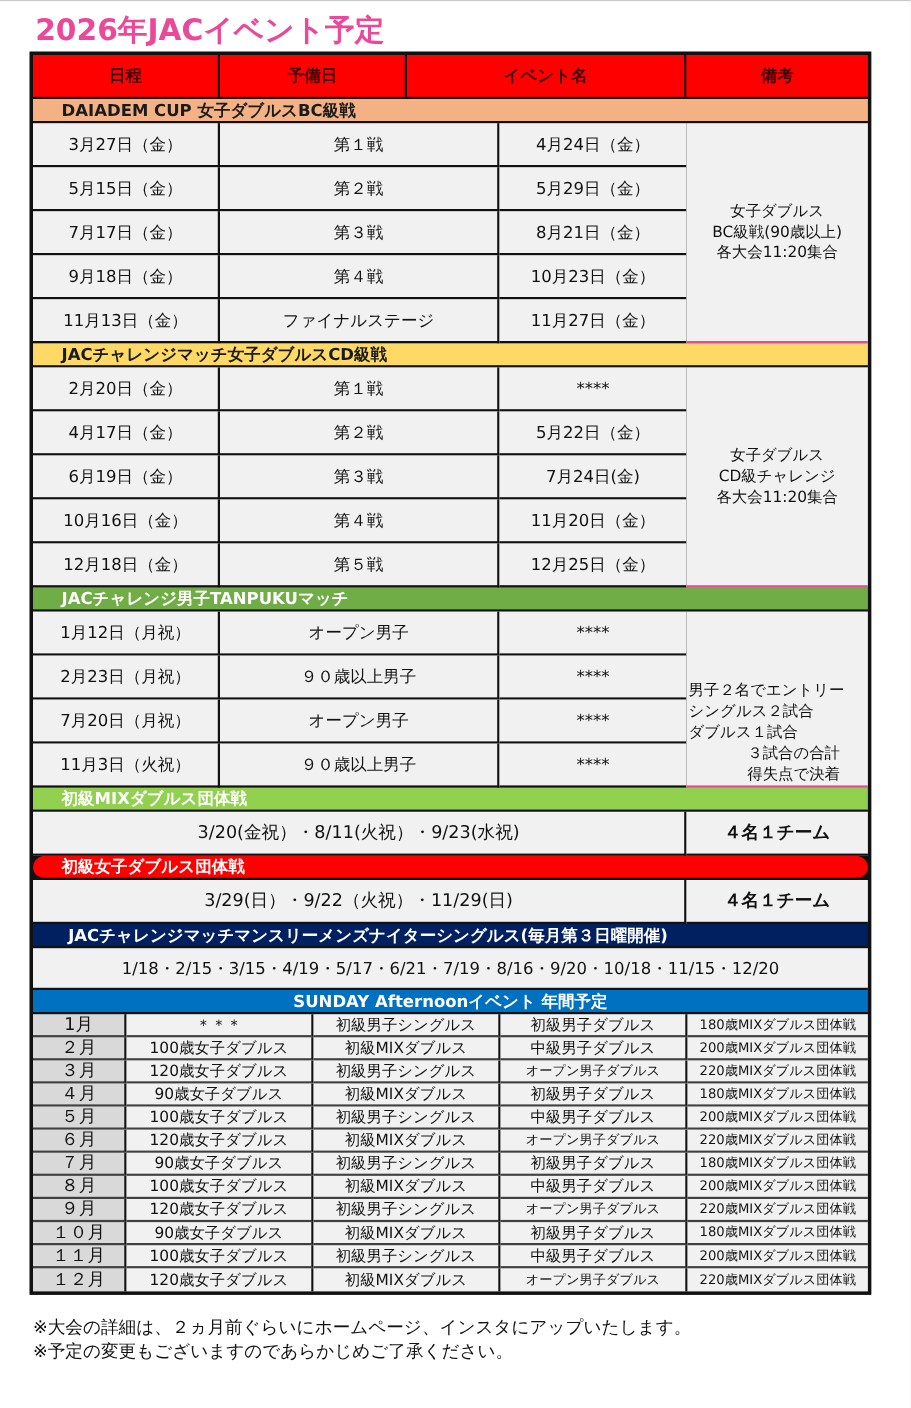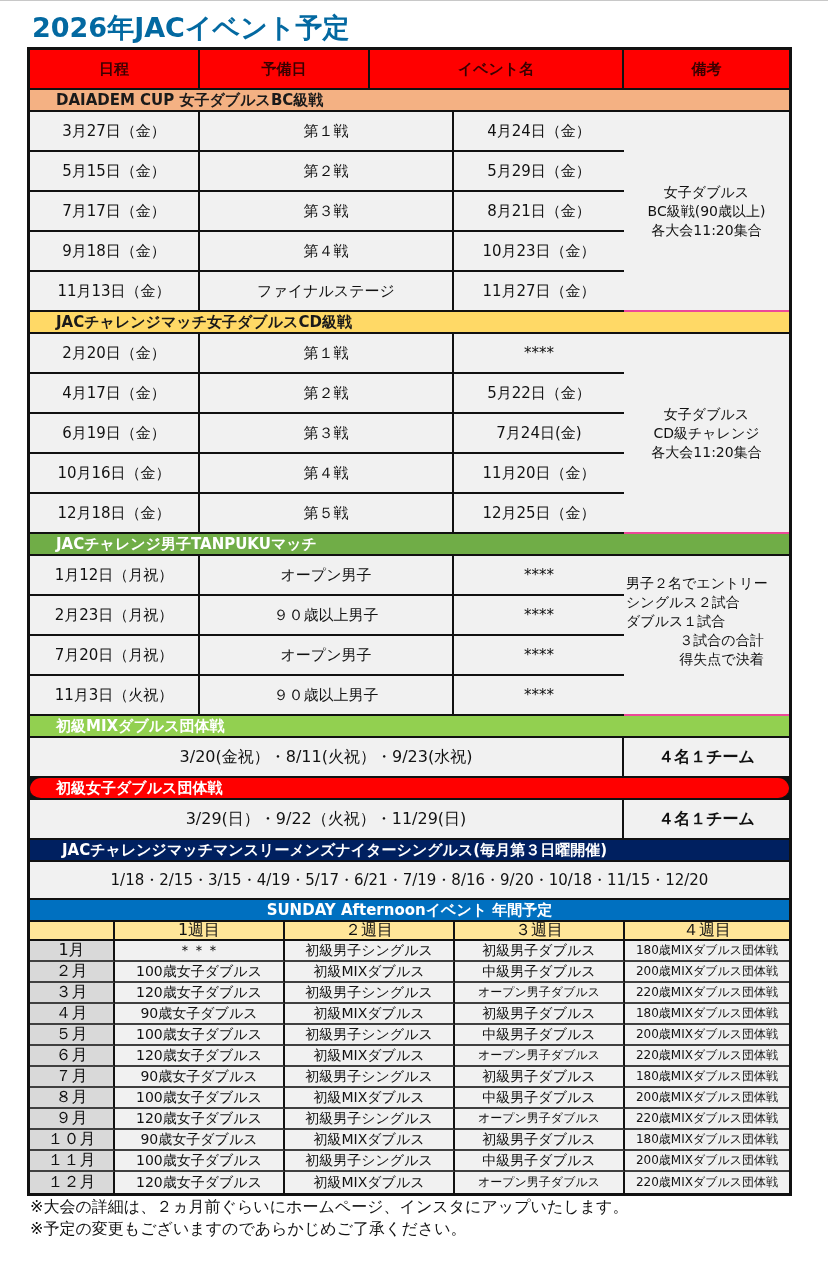--- a/index.html
+++ b/index.html
@@ -1,19 +1,19 @@
 <!DOCTYPE html>
 <html><head>
 <meta charset="utf-8">
 <style>
   * { box-sizing: border-box; margin: 0; padding: 0; }
   html, body { width: 828px; height: 1280px; background: #ffffff; overflow: hidden; }
   body { font-family: "DejaVu Sans", "Liberation Sans", sans-serif; color: #111; position: relative; }
   .topline { position: absolute; left: 0; top: 0; width: 828px; height: 1px; background: #c8c8c8; }
-  .title { position: absolute; left: 32px; top: 10px; font-size: 27px; font-weight: bold; letter-spacing: 0px; color: #0369a1; line-height: 36px; }
+  .title { position: absolute; left: 32px; top: 10px; font-size: 27px; font-weight: bold; letter-spacing: 0px; color: #ec4899; line-height: 36px; }
   .sheet { position: absolute; left: 27px; top: 47px; width: 765px; border: 3px solid #111; background: #111; }
   .row { display: flex; width: 100%; }
   .cell { display: flex; align-items: center; justify-content: center; background: #f1f1f1; border-right: 2px solid #111; border-bottom: 2px solid #111; font-size: 15px; white-space: nowrap; }
   .cell:last-child { border-right: none; }
   .c1 { width: 170px; } .c2 { width: 254px; } .c3 { width: 170px; } .c4 { width: 165px; }
   .hdr .cell { background: #ff0000; height: 40px; font-weight: bold; color: #3a0000; font-size: 15px; }
   .sec { height: 22px; display: flex; align-items: center; padding-left: 26px; font-weight: bold; font-size: 15px; border-bottom: 2px solid #111; }
   .sec-a { background: #f4b183; color: #1a1a1a; }
   .sec-b { background: #ffd966; color: #1a1a1a; }
   .sec-c { background: #70ad47; color: #ffffff; }
@@ -146,21 +146,21 @@
         <div class="cell c1">7月20日（月祝）</div>
         <div class="cell c2">オープン男子</div>
         <div class="cell c3">****</div>
       </div>
       <div class="row">
         <div class="cell c1">11月3日（火祝）</div>
         <div class="cell c2">９０歳以上男子</div>
         <div class="cell c3">****</div>
       </div>
     </div>
-    <div class="note left" style="height:160px; width:165px; justify-content:flex-start; padding-top:18px;">
+    <div class="note left" style="height:160px; width:165px; justify-content:flex-end; padding-top:18px;">
       <div>男子２名でエントリー</div>
       <div>シングルス２試合</div>
       <div>ダブルス１試合</div>
       <div class="ctr">３試合の合計</div>
       <div class="ctr">得失点で決着</div>
     </div>
   </div>
 
   <div class="sec sec-d">初級MIXダブルス団体戦</div>
   <div class="row team-row">
@@ -173,27 +173,20 @@
     <div class="cell wide">3/29(日）・9/22（火祝）・11/29(日)</div>
     <div class="cell c4">４名１チーム</div>
   </div>
 
   <div class="sec sec-f">JACチャレンジマッチマンスリーメンズナイターシングルス(毎月第３日曜開催)</div>
   <div class="row nite-row">
     <div class="cell">1/18・2/15・3/15・4/19・5/17・6/21・7/19・8/16・9/20・10/18・11/15・12/20</div>
   </div>
 
   <div class="sec sec-g">SUNDAY Afternoonイベント 年間予定</div>
-  <div class="row sun-hdr">
-    <div class="cell s0"></div>
-    <div class="cell s1">1週目</div>
-    <div class="cell s2">２週目</div>
-    <div class="cell s3">３週目</div>
-    <div class="cell s4">４週目</div>
-  </div>
   <div id="sunday-body">
       <div class="row sun-row">
         <div class="cell s0">1月</div>
         <div class="cell s1">＊＊＊</div>
         <div class="cell s2">初級男子シングルス</div>
         <div class="cell s3">初級男子ダブルス</div>
         <div class="cell s4">180歳MIXダブルス団体戦</div>
       </div>
       <div class="row sun-row">
         <div class="cell s0">２月</div>

